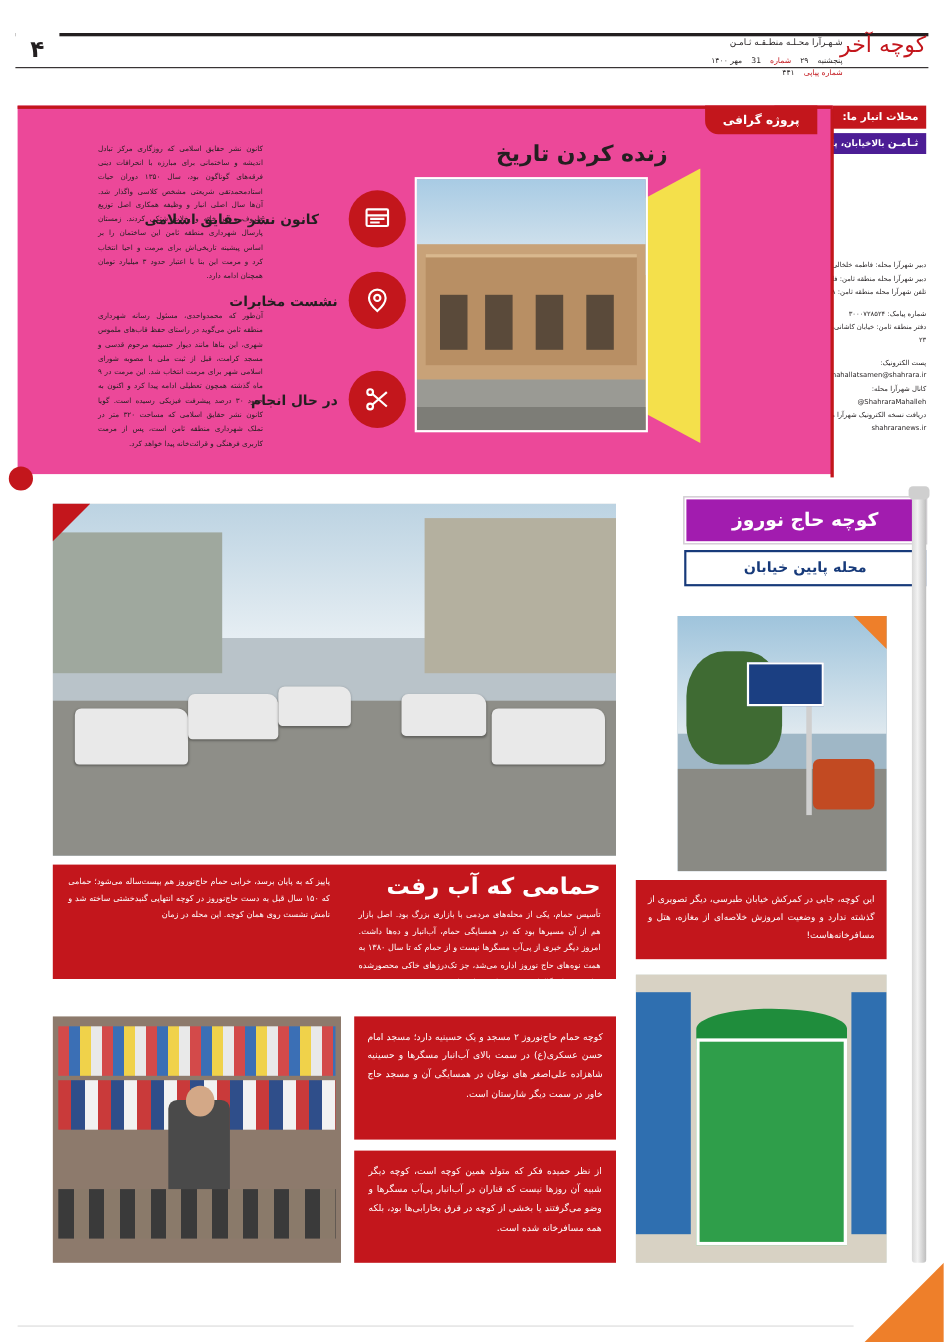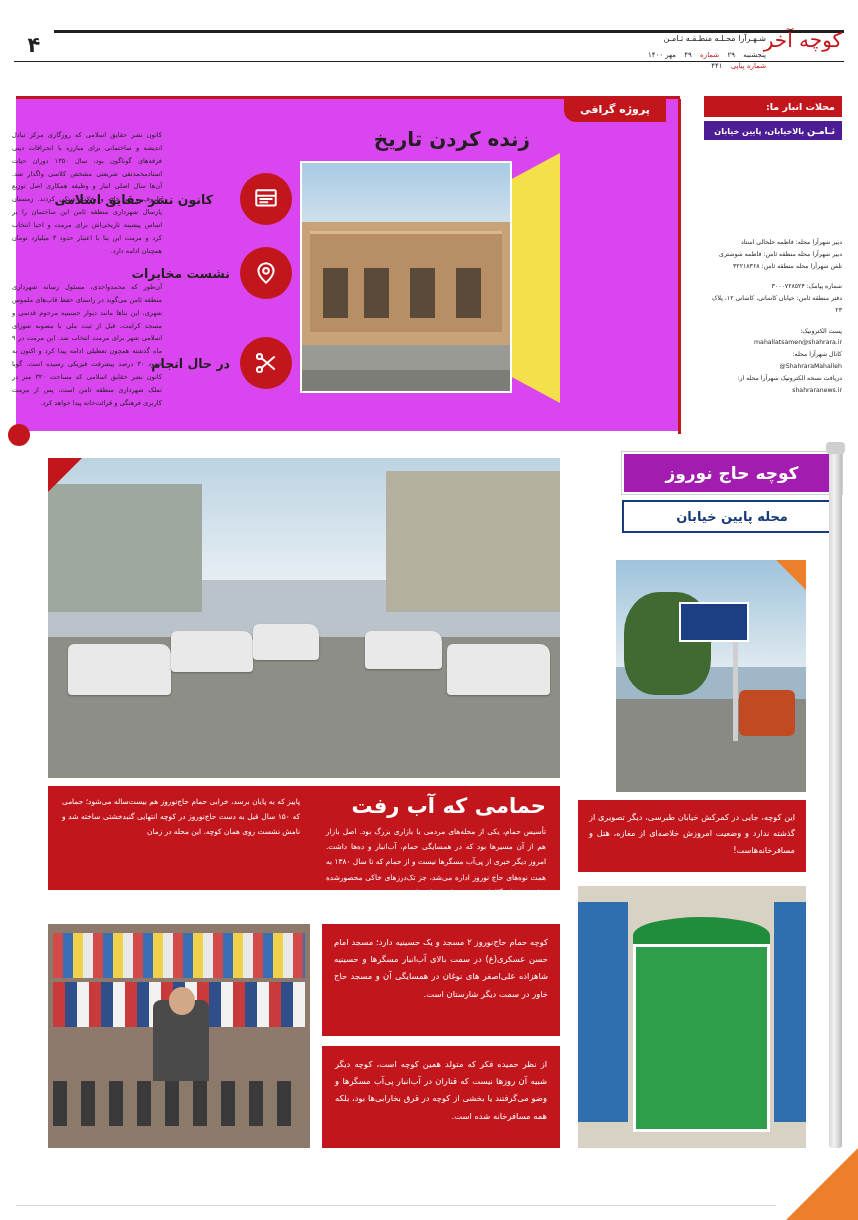--- a/index.html
+++ b/index.html
@@ -64,22 +64,22 @@
   .samen-bar .b { font-size: 9.5px; }
   .right-meta {
     margin-top: 96px; font-size: 6.2px; line-height: 1.9; text-align: right;
     color: #231f20; direction: rtl;
   }
   .right-meta .blk { margin-bottom: 9px; }
   .right-meta .ltr { direction: ltr; text-align: right; display:block; }
 
   
   .panel-top {
-    position: absolute; left: 16px; top: 96px; width: 664px; height: 335px;
-    background: #d946ef;
+    position: absolute; left: 16px; top: 96px; width: 741px; height: 335px;
+    background: #ec4899;
     border-top: 3px solid #c3161c;
   }
   .panel-top::after {
     content: ""; position: absolute; right: -1px; top: 0; width: 3px; height: 335px;
     background: #c3161c;
   }
   .graphy-tab {
     position: absolute; right: 14px; top: -3px; width: 102px; height: 26px;
     background: #c3161c; color: #fff; font-size: 11px; font-weight: bold;
     display: flex; align-items: center; justify-content: center;
@@ -246,21 +246,21 @@
     <span class="mast-pagenum">۴</span>
   </div>
   <div class="mast-title">
     <span class="main">کوچه آخر</span>
   </div>
   <div class="mast-sub">شـهـرآرا محـلـه منطـقـه ثـامـن</div>
   <div class="mast-meta">
     <span>پنجشنبه</span>
     <span>۲۹</span>
     <span class="sep">شماره</span>
-    <span>۴۹</span>
+    <span>31</span>
     <span>مهر ۱۴۰۰</span>
     <br>
     <span class="sep">شماره پیاپی</span>
     <span>۴۴۱</span>
   </div>
 </div>
 
 <div class="right-col">
   <div class="mahallat-bar">محلات انبار ما:</div>
   <div class="samen-bar">

